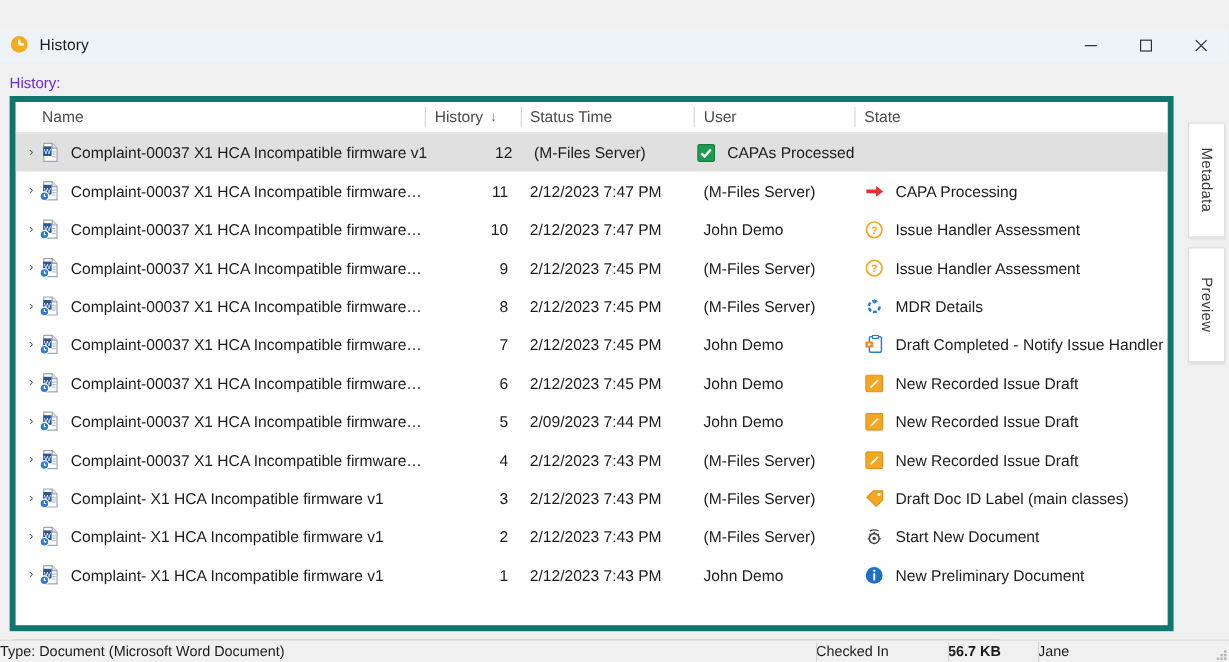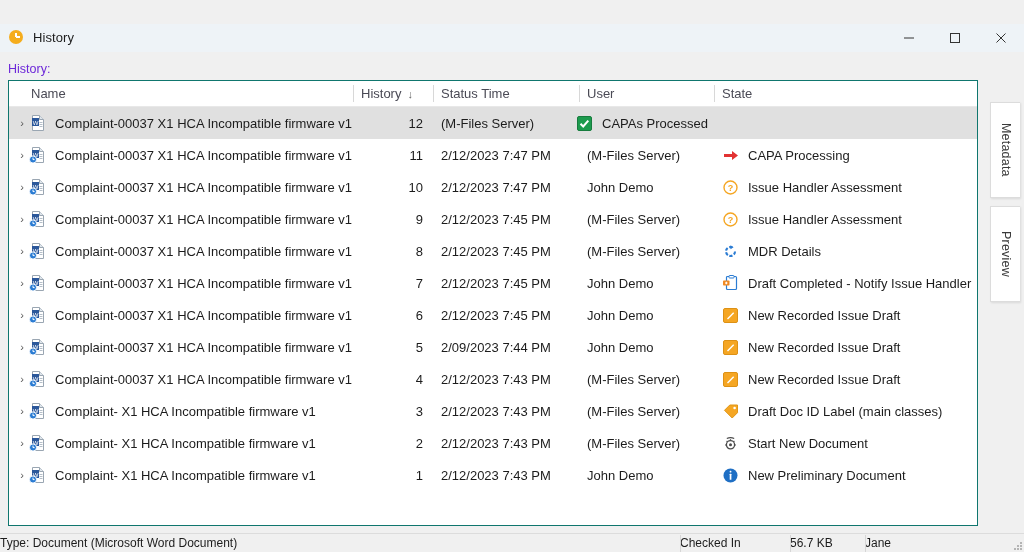--- a/index.html
+++ b/index.html
@@ -71,21 +71,21 @@
     position: absolute; left: 8px; top: 10px;
     font-size: 12.5px; color: #6d28d9;
   }
 
   
   .grid-wrap {
     position: absolute;
     left: 8px; top: 28px;
     width: 970px; height: 446px;
     background: #ffffff;
-    border: 1px solid #0f766e;
+    border: 5px solid #0f766e;
     overflow: hidden;
   }
   .grid-header {
     height: 26px;
     display: flex;
     align-items: center;
     border-bottom: 1px solid #e8e8e8;
     background: #ffffff;
     position: relative;
   }
@@ -217,21 +217,21 @@
     display: flex; align-items: center;
     font-size: 12px; color: #1c1c1c;
   }
   .sb-cell { height: 19px; display: flex; align-items: center; padding-left: 0; position: relative; }
   .sb-cell + .sb-cell::before {
     content: ""; position: absolute; left: 0; top: 1px;
     width: 1px; height: 17px; background: #d6d6d6;
   }
   .sb-type { width: 680px; }
   .sb-checked { width: 110px; }
-  .sb-size { width: 75px; }
+  .sb-size { width: 75px; font-weight: bold; }
   .sb-user { flex: 1 1 auto; }
   .resize-grip {
     position: absolute; right: 2px; bottom: 2px;
     width: 10px; height: 10px;
   }
   .resize-grip i {
     position: absolute; width: 2px; height: 2px; background: #b4b4b4;
   }
 </style>
 </head>

